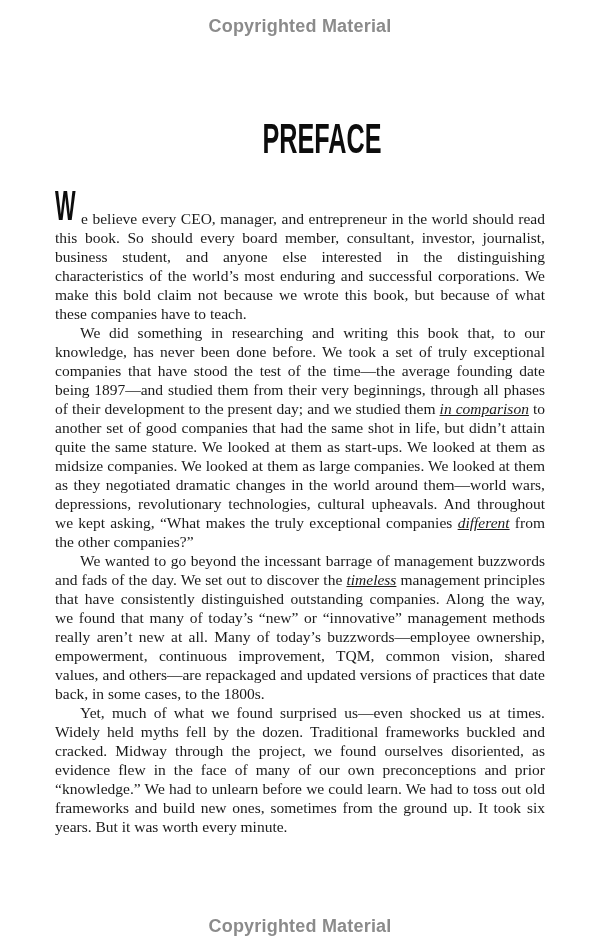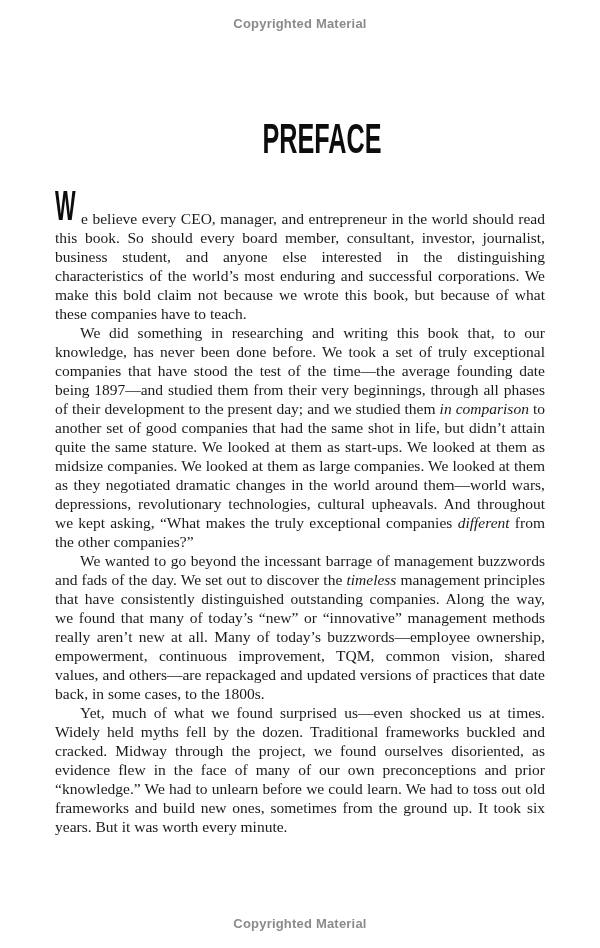--- a/index.html
+++ b/index.html
@@ -15,21 +15,21 @@
     overflow:hidden;
     font-family:"Liberation Serif", serif;
     color:var(--text-color);
   }
   .watermark{
     position:absolute;
     left:0;width:600px;
     text-align:center;
     font-family:"Liberation Sans", sans-serif;
     font-weight:700;
-    font-size:13px;
+    font-size:18px;
     letter-spacing:0.2px;
     color:var(--watermark-color);
   }
   .watermark-top{top:16px;}
   .watermark-bottom{top:916px;}
   .page-title{
     position:absolute;
     top:90px;left:0;width:600px;
     text-align:center;
     font-family:"Liberation Sans", sans-serif;
@@ -56,21 +56,21 @@
     left:0;top:-24px;
     font-family:"Liberation Sans", sans-serif;
     font-weight:700;
     font-size:42px;
     line-height:1;
     color:#0d0d0d;
     transform:scaleX(0.52);
     transform-origin:left bottom;
     text-indent:0;
   }
-  em{font-style:italic;}
+  em{font-style:italic;text-decoration:underline;}
 </style>
 </head>
 <body>
 
 <div class="watermark watermark-top">Copyrighted Material</div>
 
 <h1 class="page-title">PREFACE</h1>
 
 <div class="page-body">
     <p class="para para-first"><span class="dropcap">W</span>e believe every CEO, manager, and entrepreneur in the world should read this book. So should every board member, consultant, investor, journalist, business student, and anyone else interested in the distinguishing characteristics of the world’s most enduring and successful corporations. We make this bold claim not because we wrote this book, but because of what these companies have to teach.</p>

